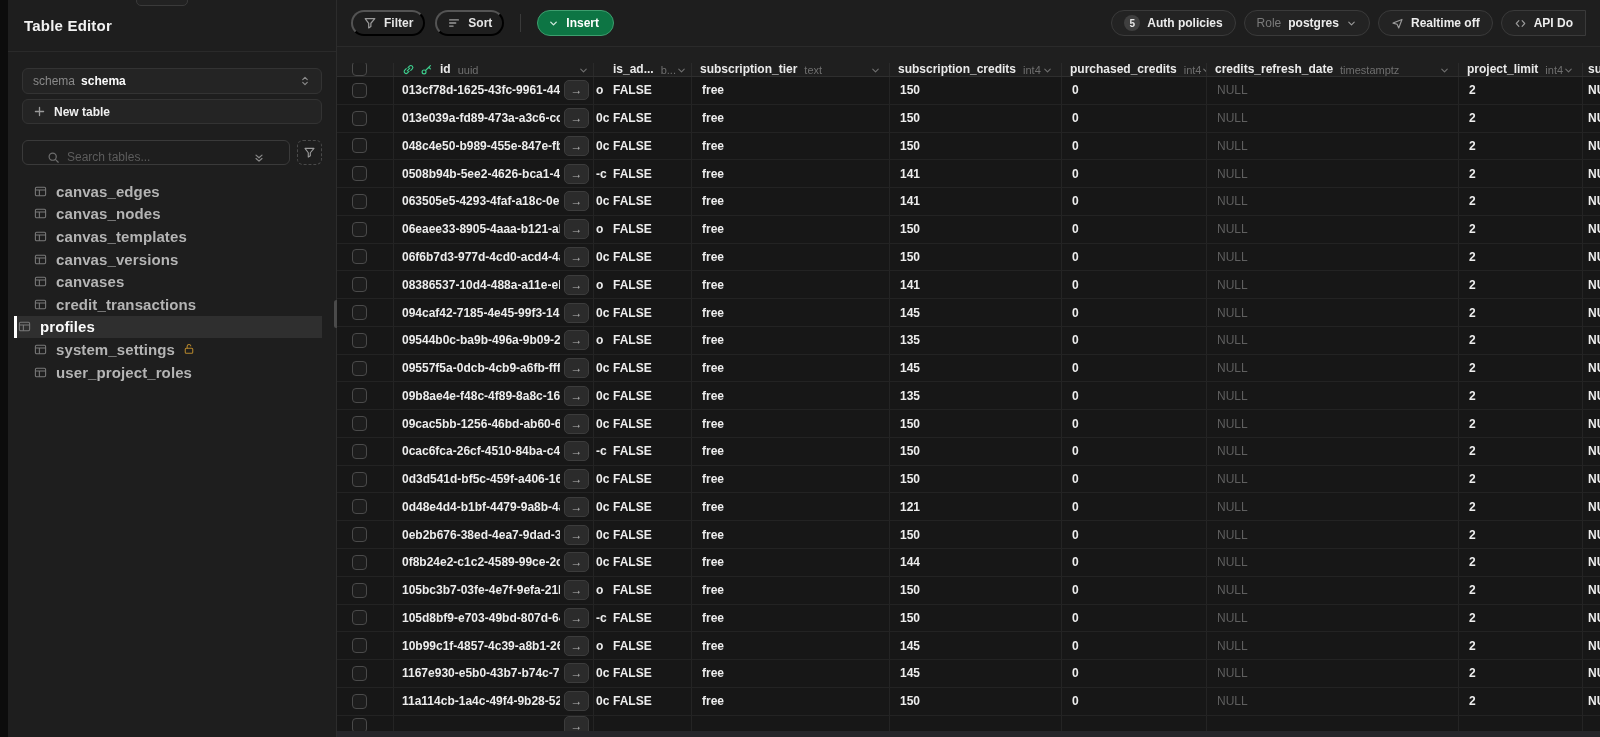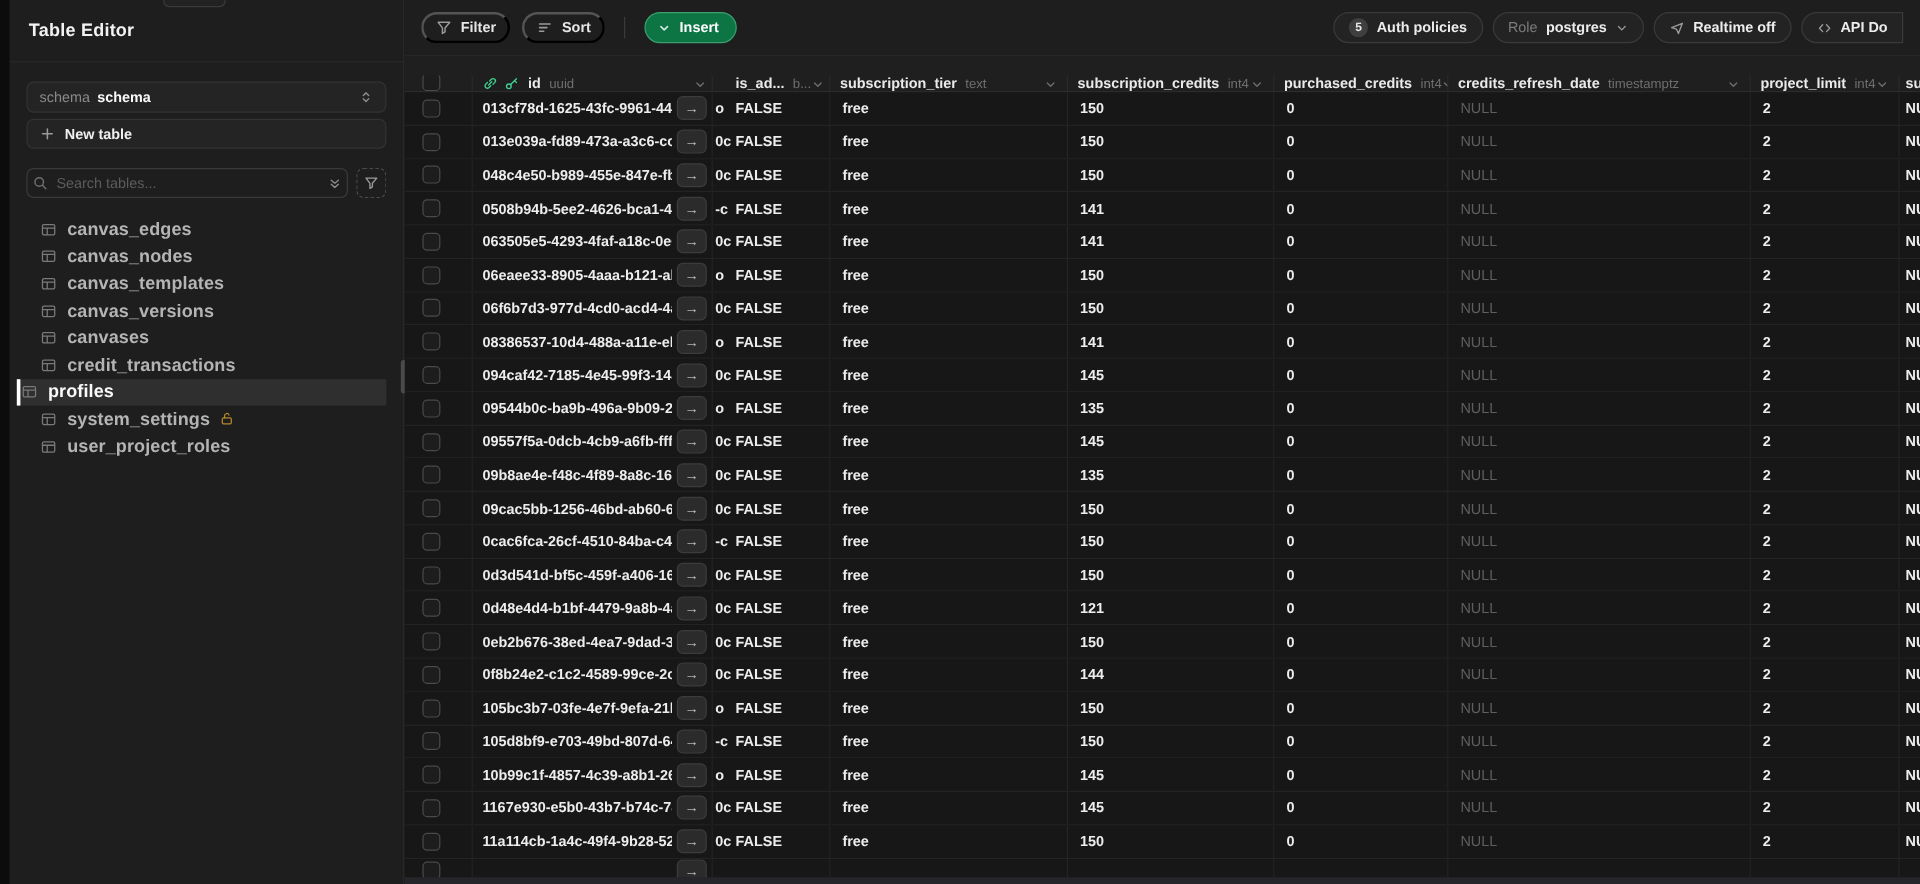--- a/index.html
+++ b/index.html
@@ -35,21 +35,21 @@
   }
   .schema-btn .muted { color:#8a8a8a; margin-right:6px; }
   .schema-btn .val { color:#fafafa; font-weight:700; }
   .schema-btn .sel-ico { margin-left:auto; color:#8a8a8a; }
   .newtable-btn { margin-top:5px; height:25px; }
   .newtable-btn .plus { color:#9a9a9a; margin-right:8px; }
   .newtable-btn .nt-label { color:#f0f0f0; font-weight:700; font-size:12px; }
   .search-row { display:flex; align-items:center; margin-top:16px; gap:7px; }
   .search-box {
     flex:1; height:25px; border:1px solid #3a3a3a; border-radius:6px;
-    display:flex; align-items:center; padding:0 4px; color:#6e6e6e; background:transparent;
+    display:flex; align-items:flex-end; padding:0 24px; color:#6e6e6e; background:transparent;
   }
   .search-box .ph { font-size:12px; color:#5c5c5c; margin-left:7px; flex:1; }
   .search-box .dbl { color:#8a8a8a; }
   .filterbox-btn {
     width:25px; height:25px; border:1px dashed #4a4a4a; border-radius:6px;
     display:flex; align-items:center; justify-content:center; color:#9a9a9a; background:transparent;
   }
   .table-list { margin-top:15px; }
   .side-item {
     height:22.6px; display:flex; align-items:center; padding-left:12px;

